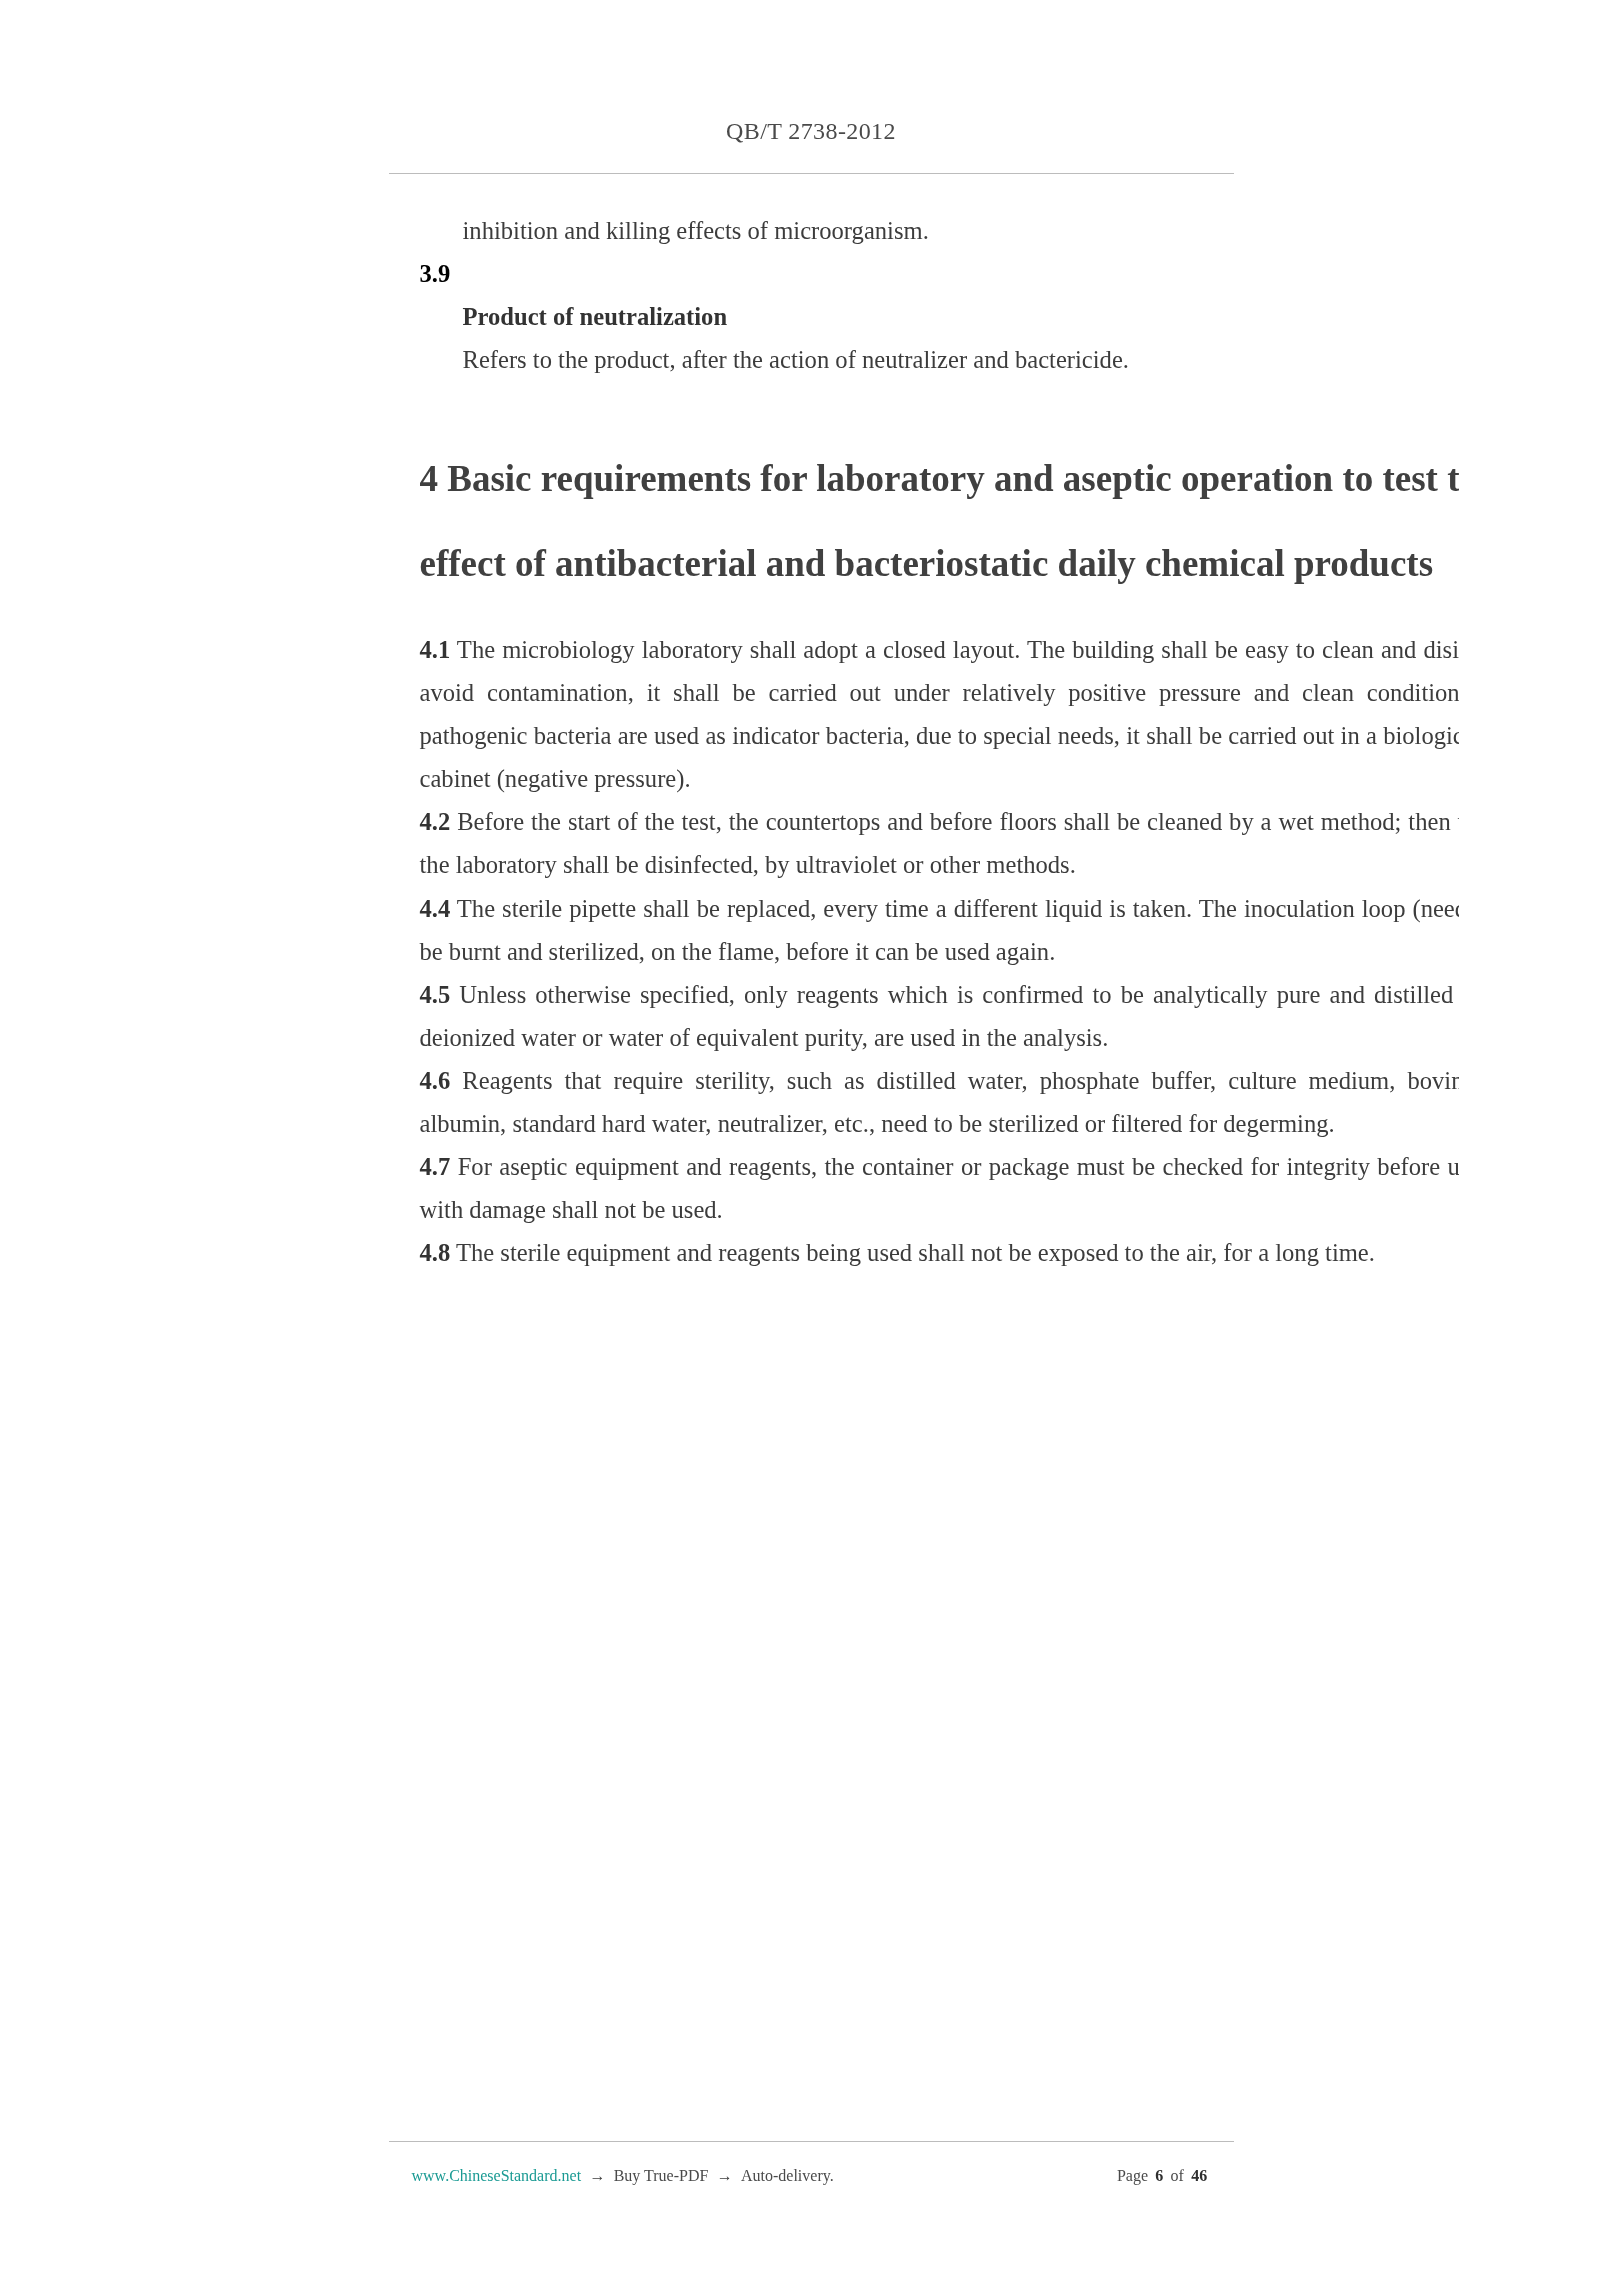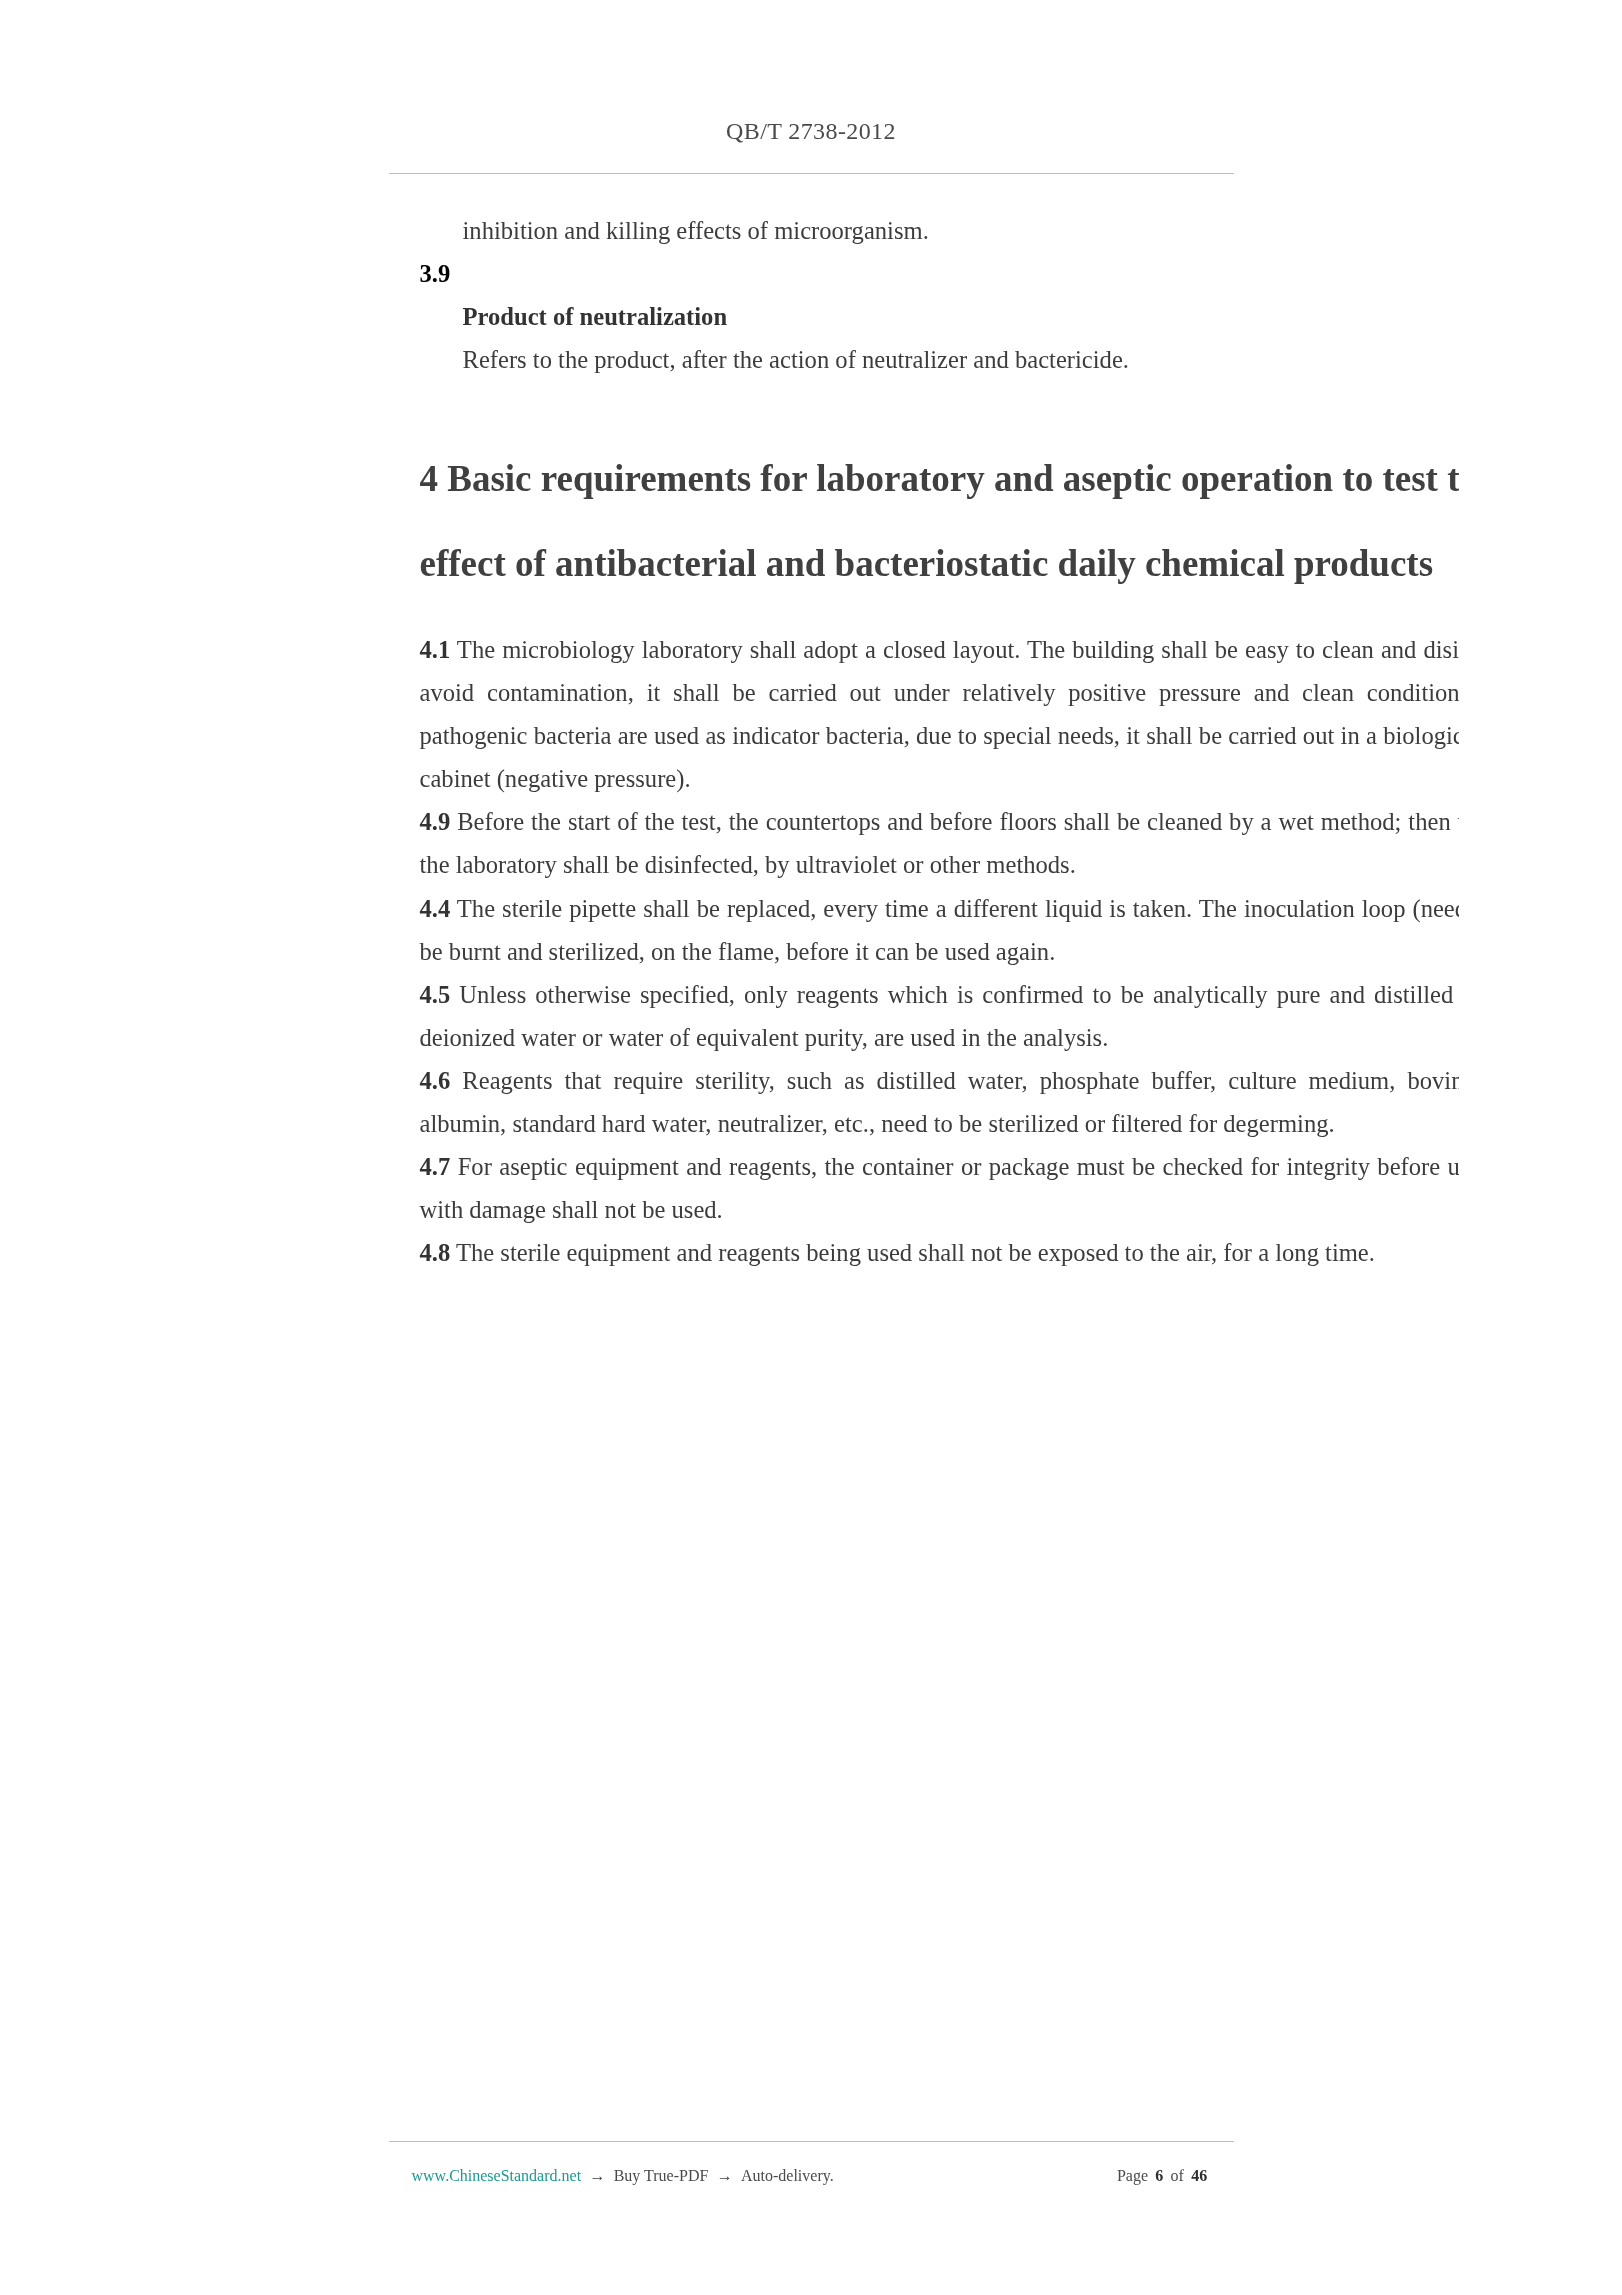--- a/index.html
+++ b/index.html
@@ -133,21 +133,21 @@
     <p class="term-number">3.9</p>
 
     <p class="term-name indent">Product of neutralization</p>
 
     <p class="term-def indent">Refers to the product, after the action of neutralizer and bactericide.</p>
 
     <h1 class="section-heading">4 Basic requirements for laboratory and aseptic operation to test the effect of antibacterial and bacteriostatic daily chemical products</h1>
 
     <p class="clause"><span class="clause-num">4.1</span> <span>The microbiology laboratory shall adopt a closed layout. The building shall be easy to clean and disinfect. To avoid contamination, it shall be carried out under relatively positive pressure and clean conditions. When pathogenic bacteria are used as indicator bacteria, due to special needs, it shall be carried out in a biological safety cabinet (negative pressure).</span></p>
 
-    <p class="clause"><span class="clause-num">4.9</span> <span>Before the start of the test, the countertops and before floors shall be cleaned by a wet method; then the air in the laboratory shall be disinfected, by ultraviolet or other methods.</span></p>
+    <p class="clause"><span class="clause-num">4.2</span> <span>Before the start of the test, the countertops and before floors shall be cleaned by a wet method; then the air in the laboratory shall be disinfected, by ultraviolet or other methods.</span></p>
 
 
     <p class="clause"><span class="clause-num">4.4</span> <span>The sterile pipette shall be replaced, every time a different liquid is taken. The inoculation loop (needle) shall be burnt and sterilized, on the flame, before it can be used again.</span></p>
 
     <p class="clause"><span class="clause-num">4.5</span> <span>Unless otherwise specified, only reagents which is confirmed to be analytically pure and distilled water or deionized water or water of equivalent purity, are used in the analysis.</span></p>
 
     <p class="clause"><span class="clause-num">4.6</span> <span>Reagents that require sterility, such as distilled water, phosphate buffer, culture medium, bovine serum albumin, standard hard water, neutralizer, etc., need to be sterilized or filtered for degerming.</span></p>
 
     <p class="clause"><span class="clause-num">4.7</span> <span>For aseptic equipment and reagents, the container or package must be checked for integrity before use; those with damage shall not be used.</span></p>
 

